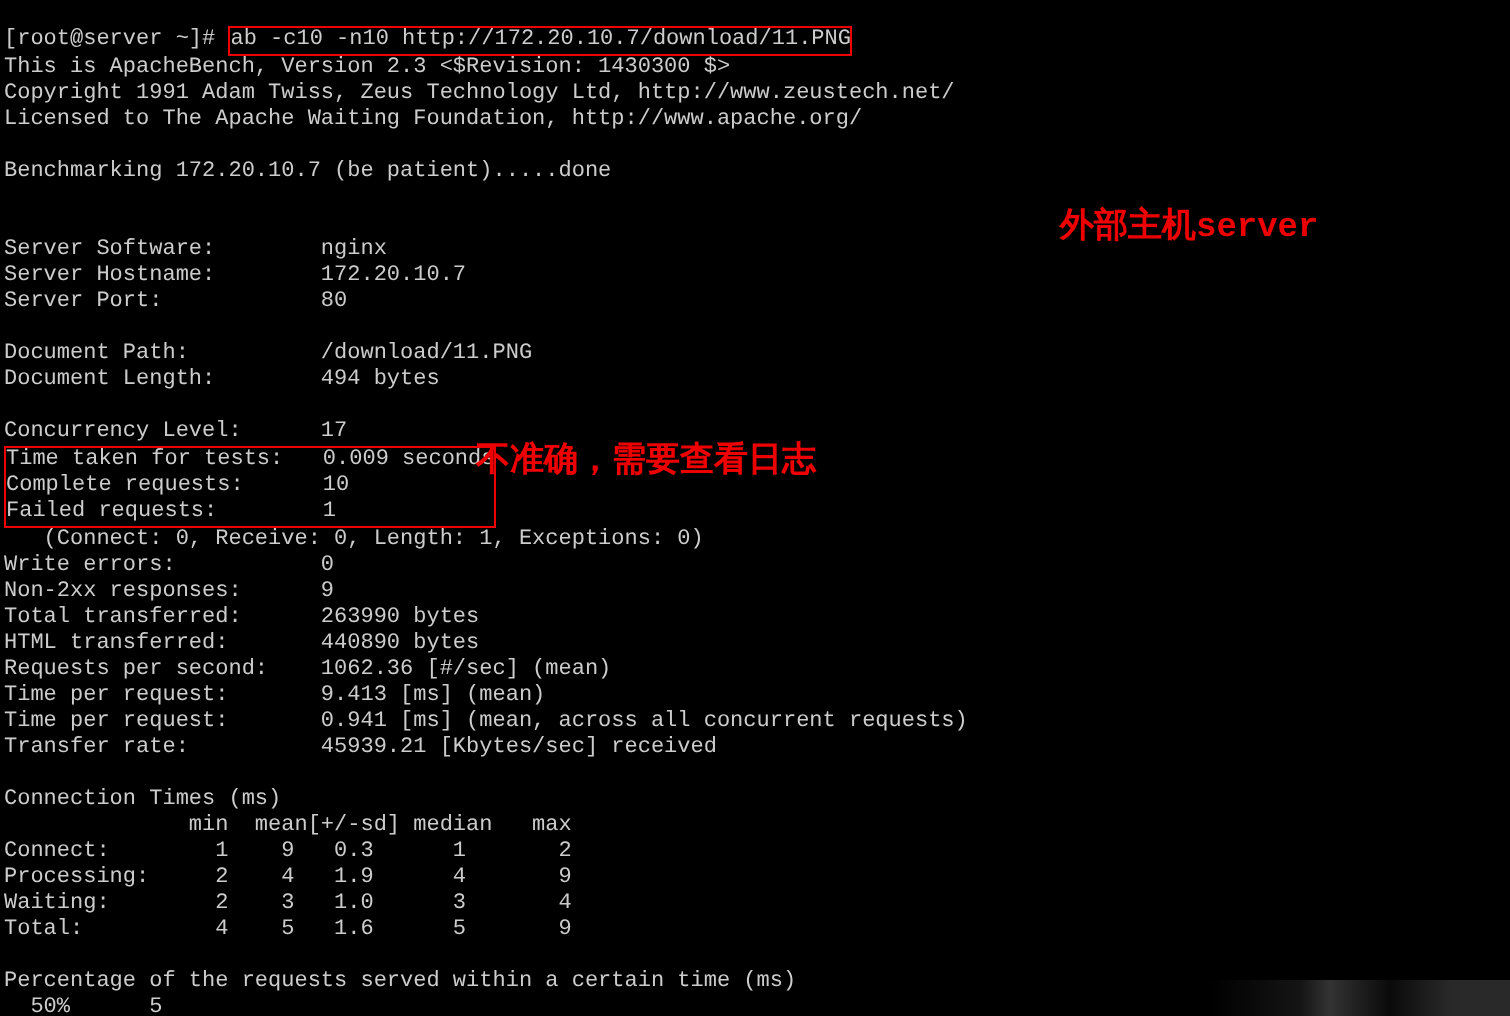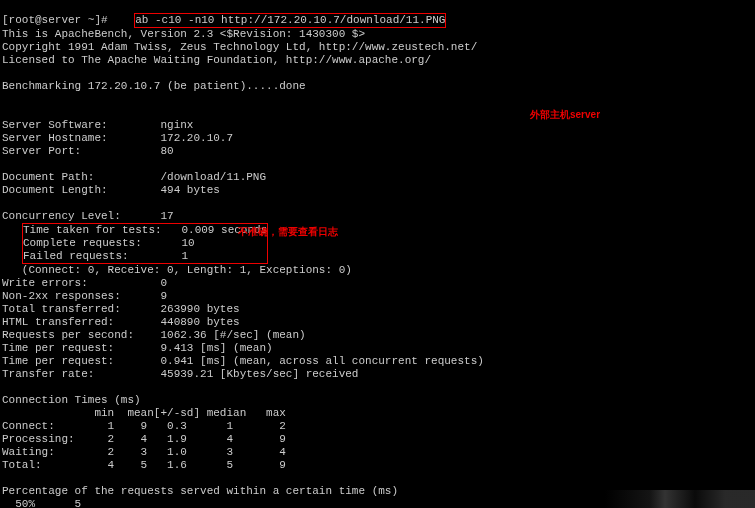--- a/index.html
+++ b/index.html
@@ -15,26 +15,25 @@
     overflow: hidden;
     position: relative;
   }
   .term {
     white-space: pre;
     padding: 0 2px;
   }
   .box-red {
     border: 1px solid #e00;
     display: inline-block;
-    margin-left: 20px;
   }
   .red-text {
     color: #e00;
-    font-family: Liberation Sans, sans-serif;
-    font-size: 10px;
+    font-family: Liberation Mono, monospace;
+    font-size: 17px;
     font-weight: bold;
   }
   .annot1 {
     position: absolute;
     left: 530px;
     top: 108px;
   }
   .annot2 {
     position: absolute;
     left: 238px;

